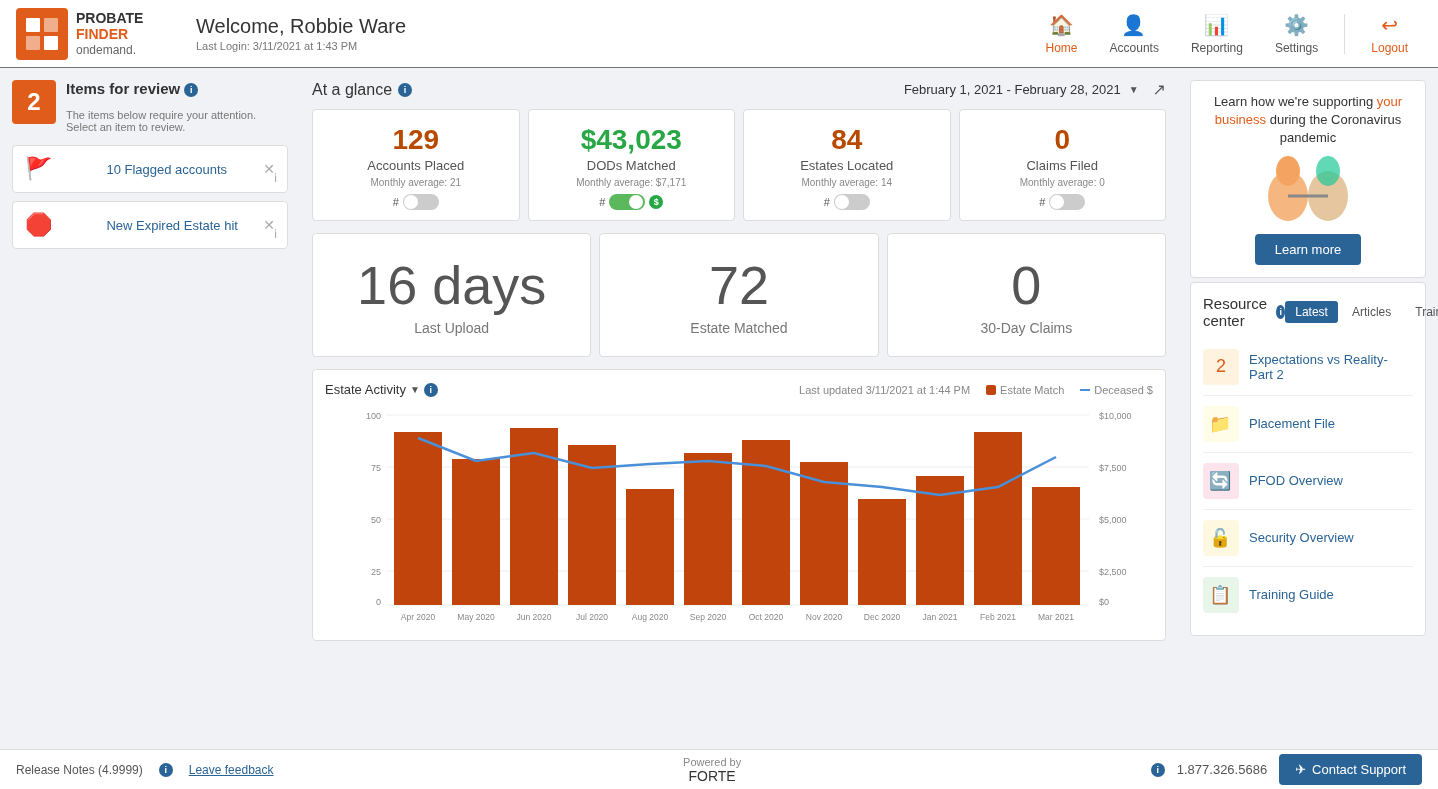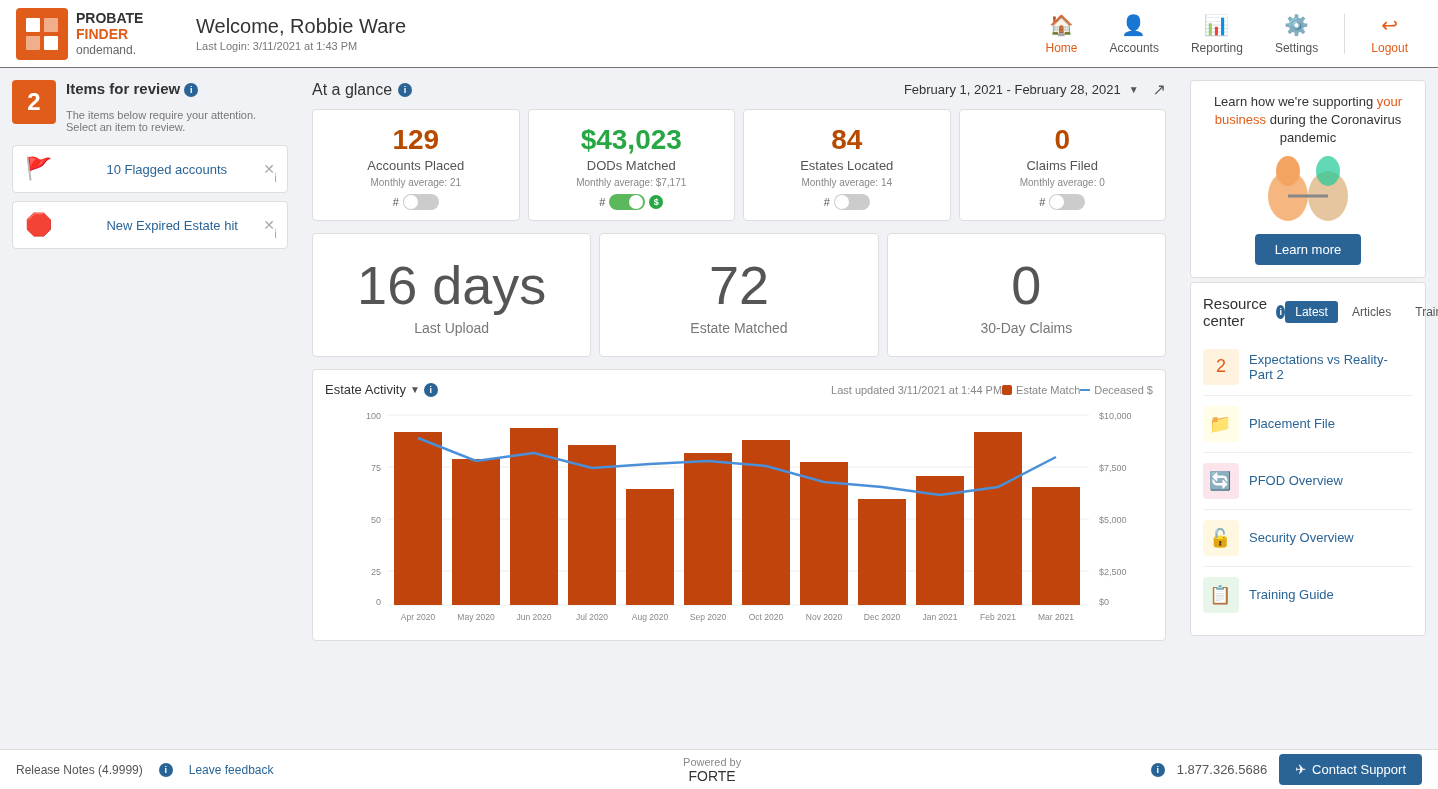--- a/index.html
+++ b/index.html
@@ -197,21 +197,21 @@
       padding: 12px;
       margin-top: 8px;
     }
     #chart-header {
       display: flex;
       align-items: center;
       justify-content: space-between;
       margin-bottom: 8px;
     }
     #chart-title { font-size: 13px; color: #333; display: flex; align-items: center; gap: 4px; }
-    #chart-info { font-size: 11px; color: #888; display: flex; align-items: center; }
+    #chart-info { font-size: 11px; color: #888; display: flex; align-items: center; gap: 16px; }
     .legend-item { display: flex; align-items: center; gap: 4px; font-size: 11px; }
     .legend-dot-orange { width: 10px; height: 10px; border-radius: 2px; background: #c0440c; }
     .legend-dot-blue { width: 10px; height: 2px; background: #4a90d9; }
 
     #chart-svg-container { width: 100%; overflow: hidden; }
 
     
     #right-panel {
       width: 260px;
       min-width: 260px;
@@ -287,21 +287,21 @@
     #footer {
       background: #fff;
       border-top: 1px solid #ddd;
       height: 40px;
       display: flex;
       align-items: center;
       padding: 0 16px;
       justify-content: space-between;
     }
     #footer-left { display: flex; align-items: center; gap: 16px; font-size: 12px; color: #555; }
-    #footer-left a { color: #2a6496; cursor: pointer; }
+    #footer-left a { color: #2a6496; text-decoration: underline; cursor: pointer; }
     #footer-center { font-size: 11px; color: #888; text-align: center; }
     #footer-center .forte { font-weight: normal; font-size: 14px; color: #333; }
     #footer-right { display: flex; align-items: center; gap: 12px; }
     #footer-right .phone { font-size: 13px; color: #555; }
     #contact-support-btn {
       background: #2a6496; color: #fff; border: none;
       padding: 8px 16px; border-radius: 4px; cursor: pointer; font-size: 13px;
       display: flex; align-items: center; gap: 6px;
     }
 

